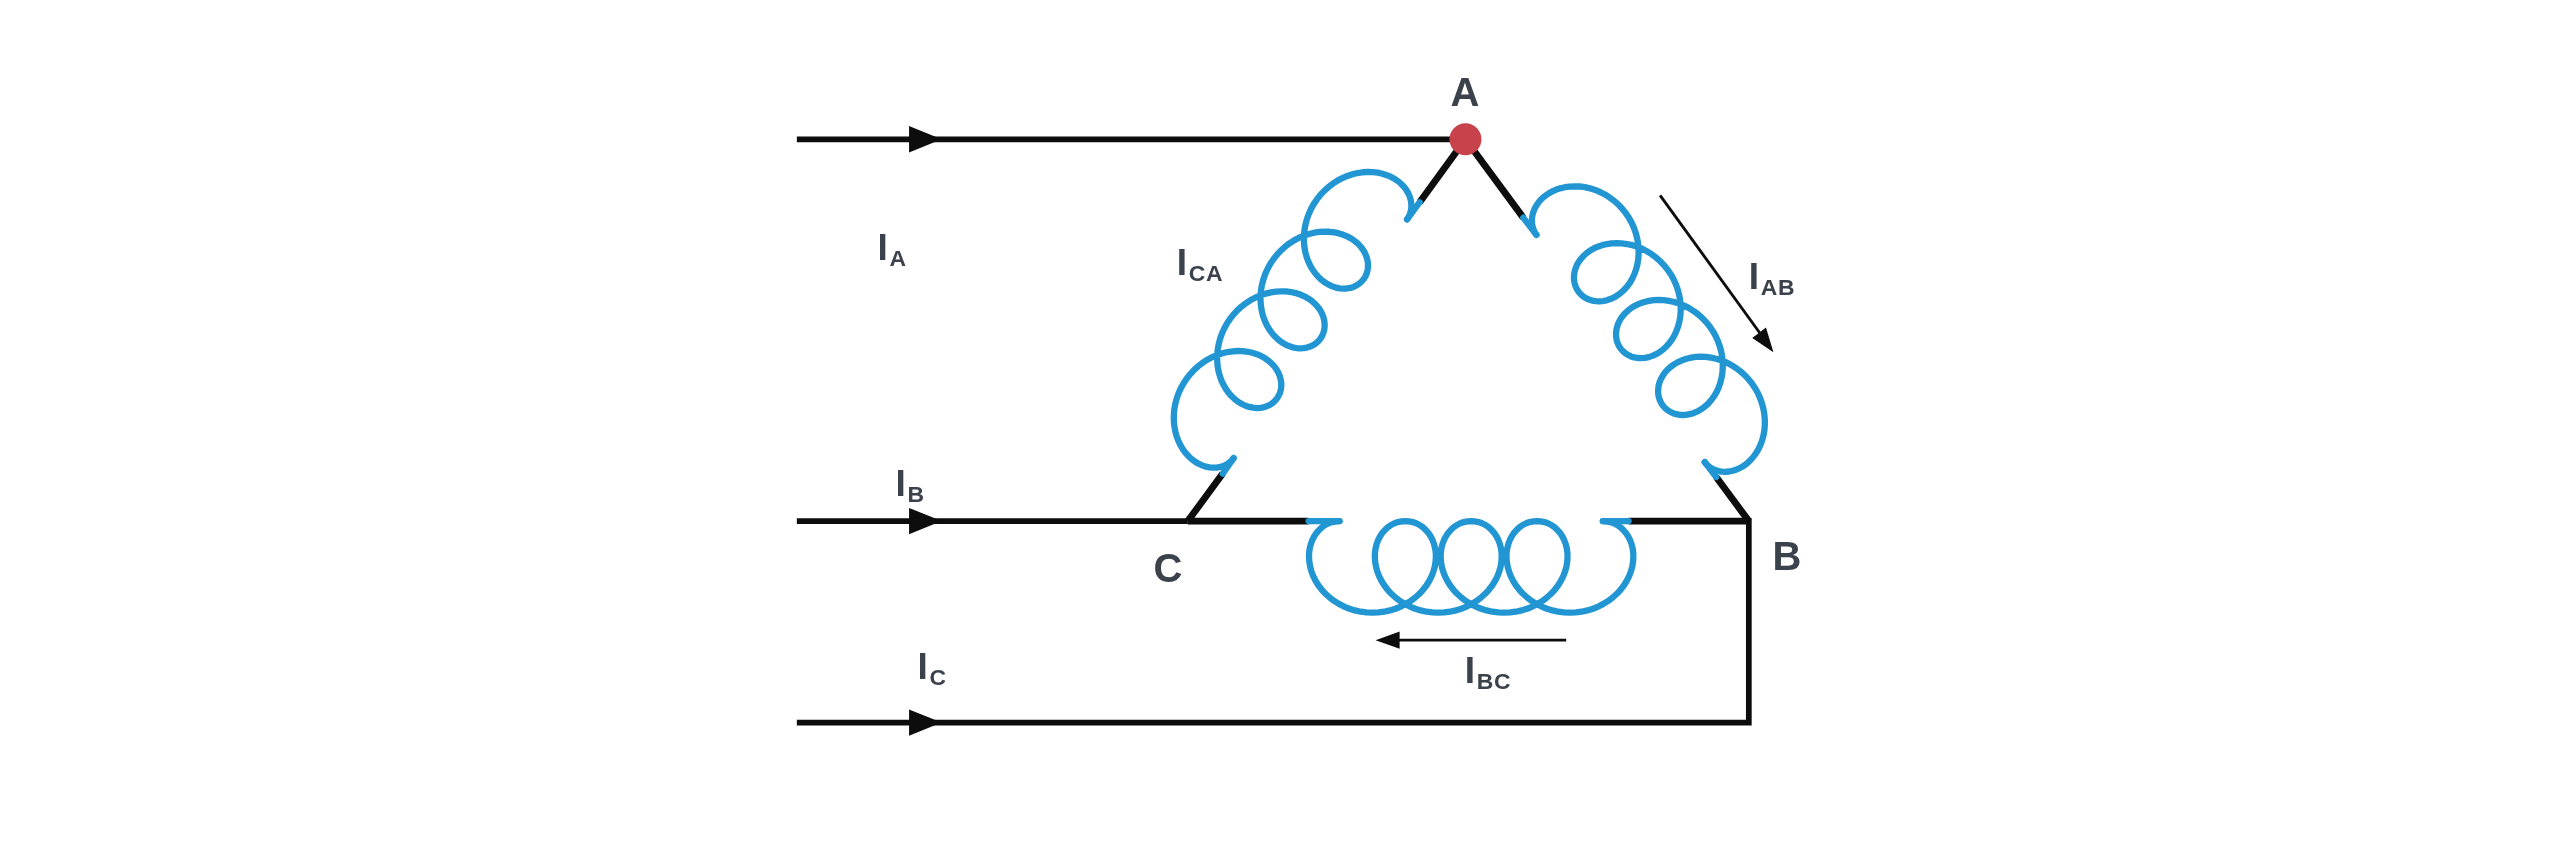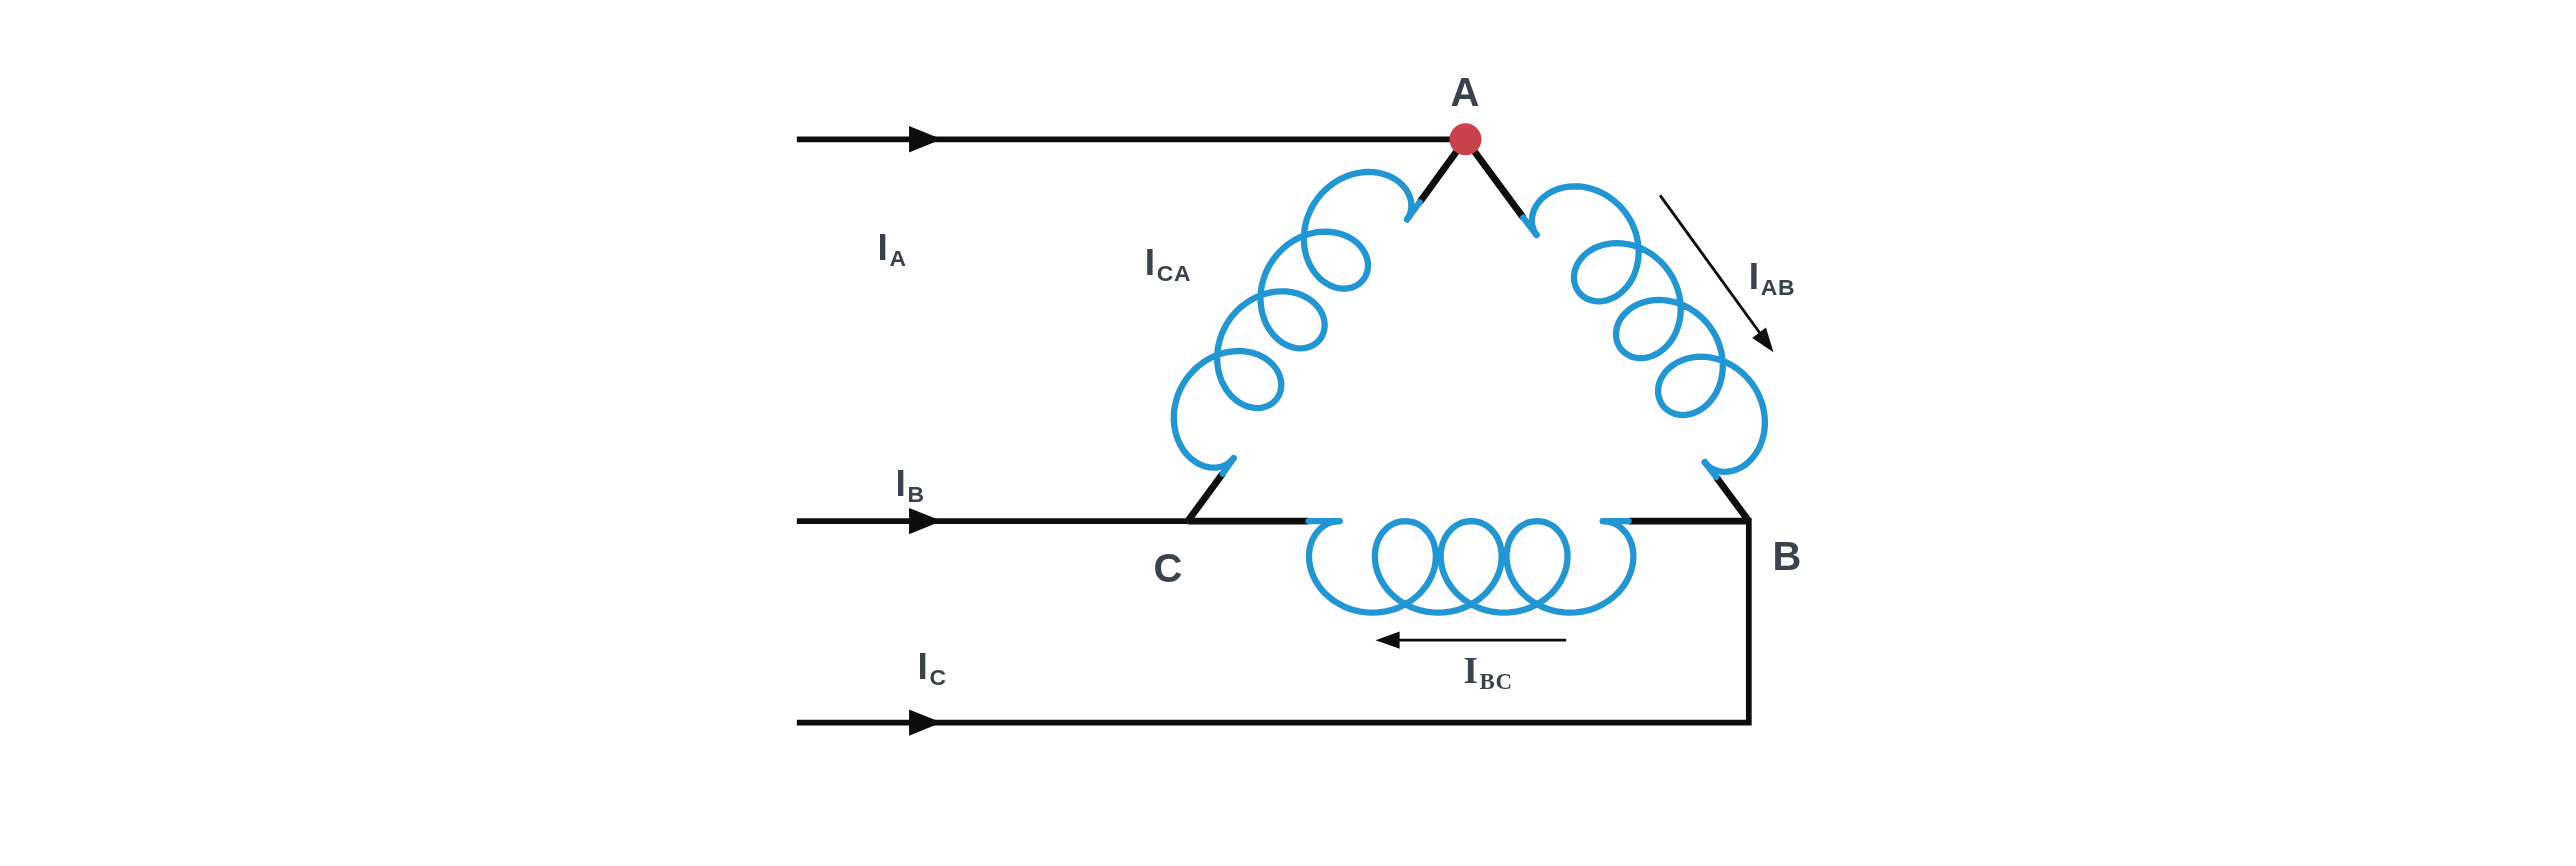--- a/index.html
+++ b/index.html
@@ -80,20 +80,20 @@
   <div class="lbl lbl-node" style="left:1465px;top:92px;">A</div>
   <div class="lbl lbl-node" style="left:1787px;top:556px;">B</div>
   <div class="lbl lbl-node" style="left:1168px;top:568px;">C</div>
 
   <div class="lbl lbl-current" style="left:892px;top:223px;margin-top:24px;"><span>I</span><span class="sub">A</span></div>
 
   <div class="lbl lbl-current" style="left:910px;top:483px;"><span>I</span><span class="sub">B</span></div>
 
   <div class="lbl lbl-current" style="left:932px;top:666px;"><span>I</span><span class="sub">C</span></div>
 
-  <div class="lbl lbl-current" style="left:1168px;top:262px;"><span>I</span><span class="sub">CA</span></div>
+  <div class="lbl lbl-current" style="left:1200px;top:262px;"><span>I</span><span class="sub">CA</span></div>
 
   <div class="lbl lbl-current" style="left:1772px;top:276px;"><span>I</span><span class="sub">AB</span></div>
 
-  <div class="lbl lbl-current" style="left:1488px;top:670px;font-family:Liberation Serif, serif;"><span>I</span><span class="sub">BC</span></div>
+  <div class="lbl lbl-current" style="left:1488px;top:670px;"><span>I</span><span class="sub">BC</span></div>
 
 </div>
 
 
 </body></html>

